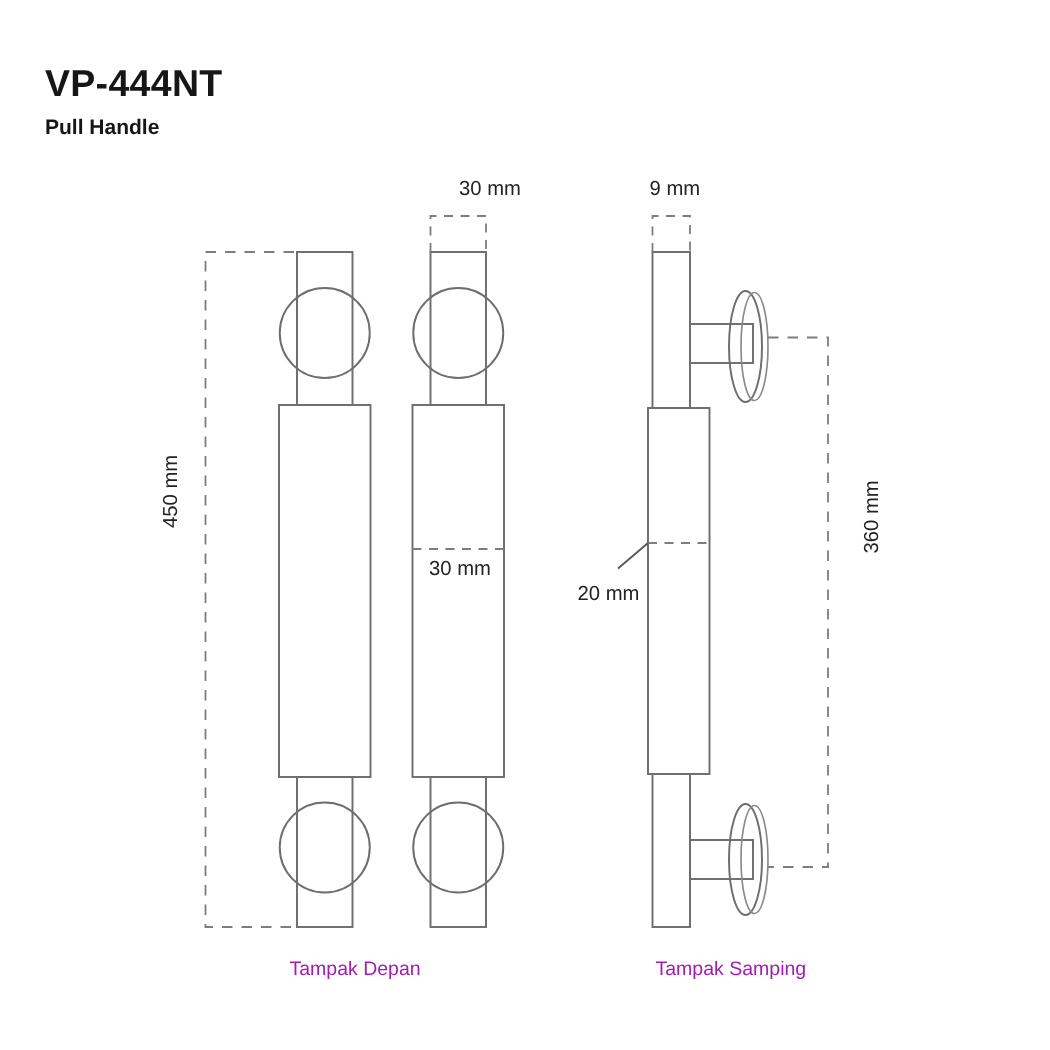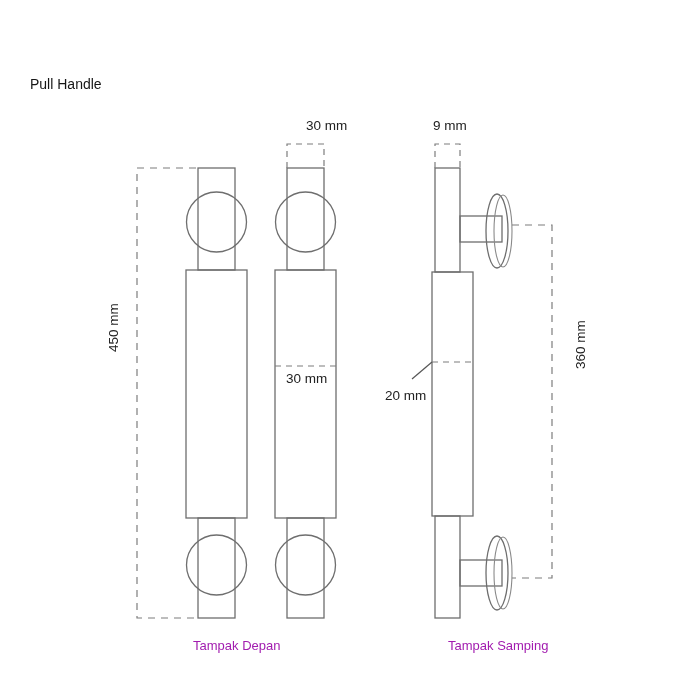--- a/index.html
+++ b/index.html
@@ -11,27 +11,27 @@
     position:relative;
   }
   #stage{position:absolute;left:0;top:0;width:700px;height:700px;}
   .title{
     position:absolute;left:30px;top:42px;
     font-size:25px;font-weight:bold;color:#161616;
     letter-spacing:0.2px;
   }
   .subtitle{
     position:absolute;left:30px;top:76px;
-    font-size:14px;font-weight:normal;color:#161616;
+    font-size:14px;font-weight:bold;color:#161616;
   }
   .caption{
     position:absolute;font-size:13px;color:#a21caf;
   }
   .cap-front{left:193px;top:638px;}
-  .cap-side{left:448px;top:638px;}
+  .cap-side{left:437px;top:638px;}
   .dimlabel{
     position:absolute;font-size:13.5px;color:#222222;
     background:#ffffff;padding:0 3px;white-space:nowrap;
   }
   .dim-30{left:283px;top:118px;margin-left:20px;}
   .dim-15{left:430px;top:118px;}
   .dim-40{left:283px;top:371px;}
   .dim-20{left:382px;top:388px;}
   .dim-450{
     left:106px;top:355px;
@@ -46,20 +46,21 @@
   .ln-thin{fill:none;stroke:#8a8a8a;stroke-width:1.1;}
   .dash{fill:none;stroke:#7d7d7d;stroke-width:1.2;stroke-dasharray:7 6;}
   .dash-s{fill:none;stroke:#7d7d7d;stroke-width:1.2;stroke-dasharray:6 5;}
   .lead{fill:none;stroke:#555555;stroke-width:1.2;}
 </style>
 </head>
 <body>
 
 <div id="stage">
 
+  <div class="title">VP-444NT</div>
   <div class="subtitle">Pull Handle</div>
 
   <svg width="700" height="700">
 
     <g>
 
       <circle class="ln" cx="216.5" cy="222" r="30"></circle>
 
       <circle class="ln" cx="216.5" cy="565" r="30"></circle>
 

